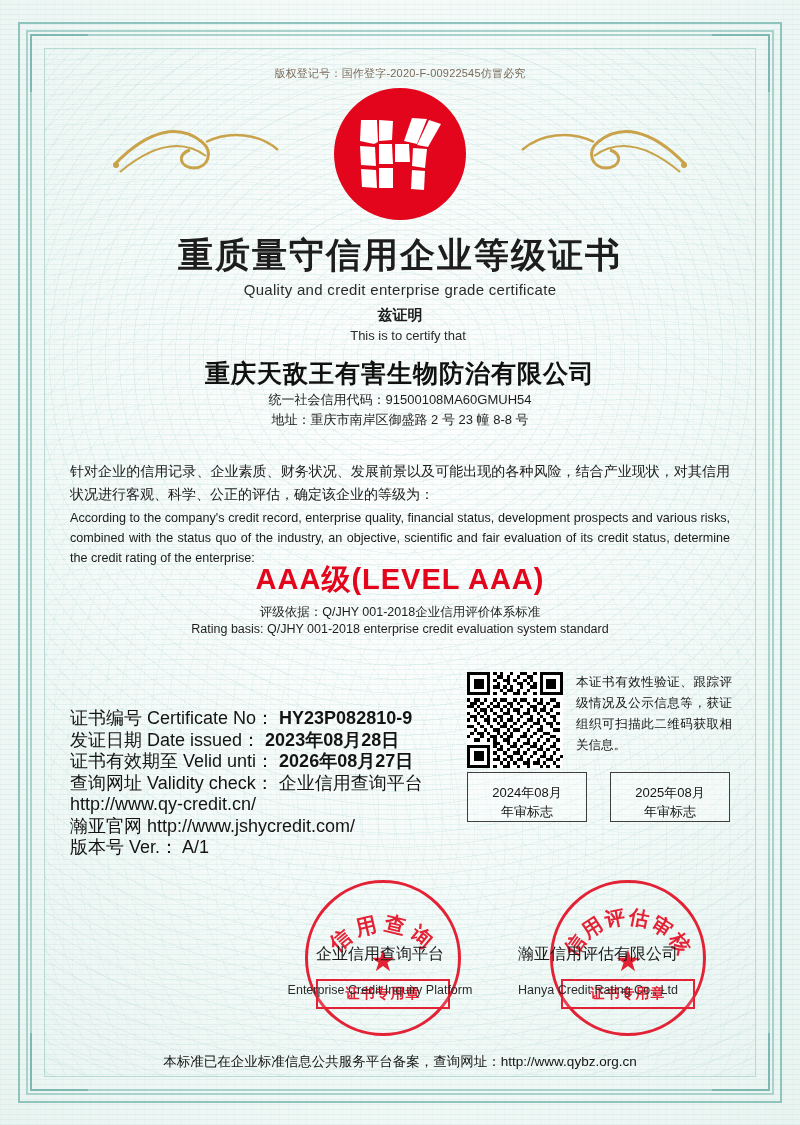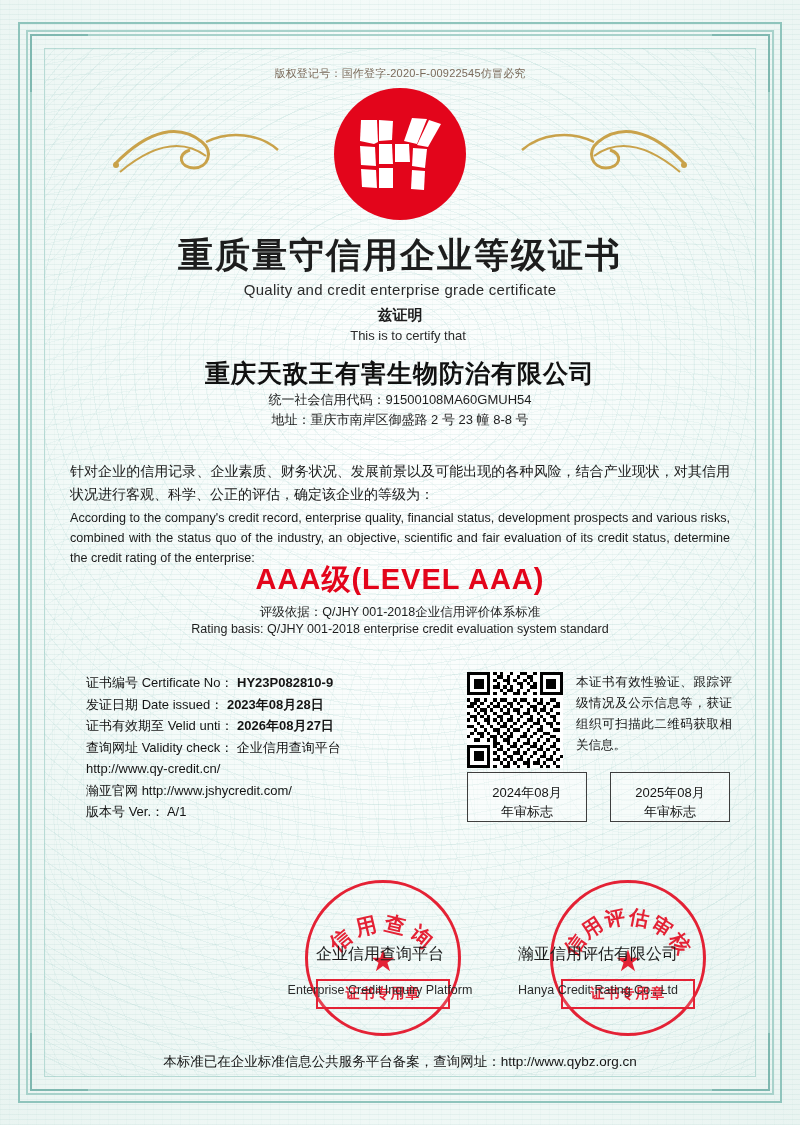--- a/index.html
+++ b/index.html
@@ -117,22 +117,22 @@
     position:absolute;top:604px;left:0;width:100%;text-align:center;
     font-size:12.5px;color:#1d1d1d;
   }
   .basis-en{
     position:absolute;top:622px;left:0;width:100%;text-align:center;
     font-size:12.5px;color:#1d1d1d;
   }
 
   
   .info{
-    position:absolute;left:70px;top:672px;width:350px;
-    font-size:13px;color:#141414;line-height:21.5px;margin-left:16px;
+    position:absolute;left:70px;top:708px;width:350px;
+    font-size:18px;color:#141414;line-height:21.5px;
   }
   .info .row{white-space:nowrap;}
   .info .lbl-cn{font-weight:normal;}
   .info .val{font-weight:bold;}
   .info .val-reg{font-weight:normal;}
 
   
   .qr{
     position:absolute;left:467px;top:672px;width:96px;height:96px;
     background:#fff;

